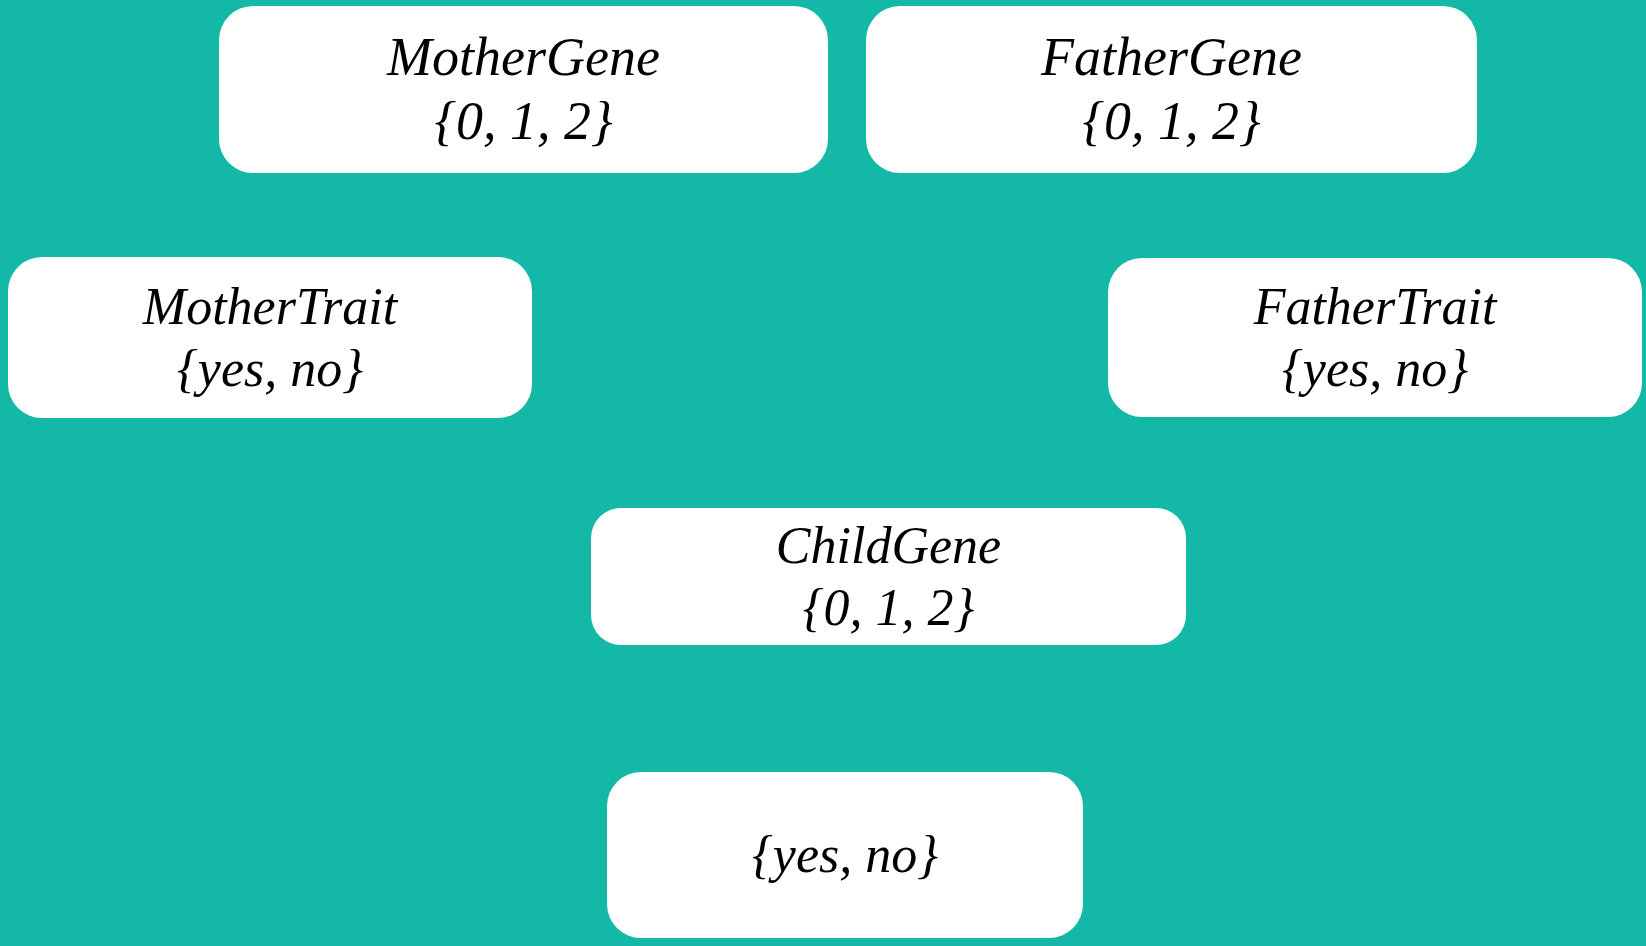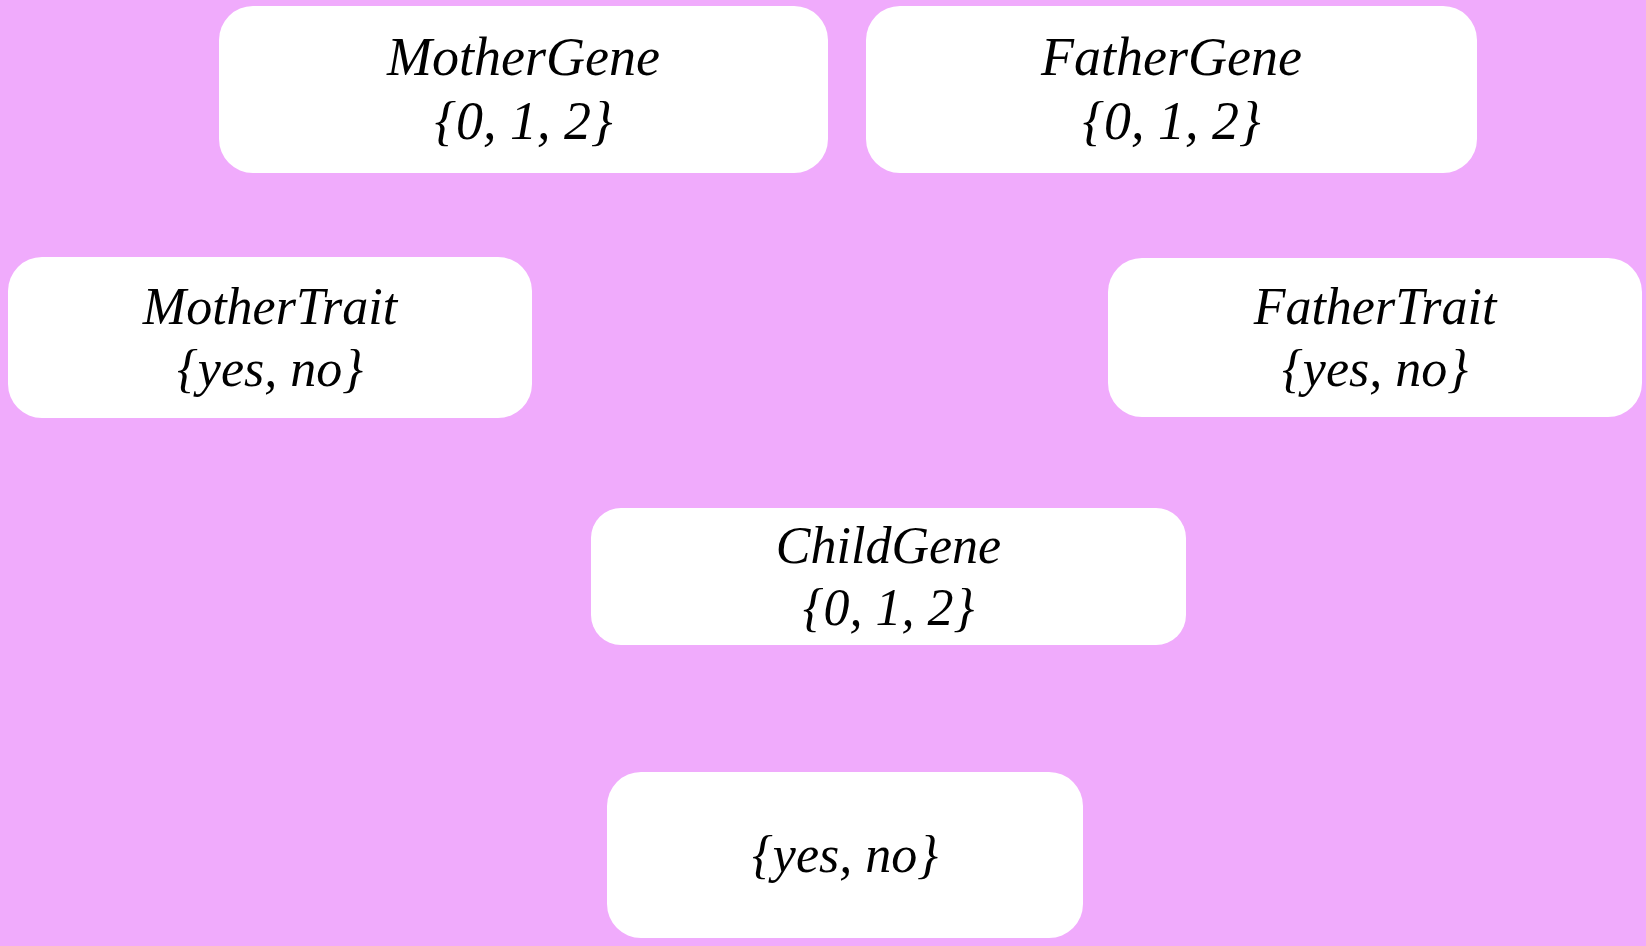--- a/index.html
+++ b/index.html
@@ -7,21 +7,21 @@
     margin: 0;
     padding: 0;
   }
   body {
     background: #000000;
   }
   #canvas {
     position: relative;
     width: 1646px;
     height: 946px;
-    background: #f0abfc;
+    background: #14b8a6;
     overflow: hidden;
   }
   .node {
     position: absolute;
     box-sizing: border-box;
     background: #ffffff;
     border-radius: 34px;
     display: flex;
     flex-direction: column;
     align-items: center;

